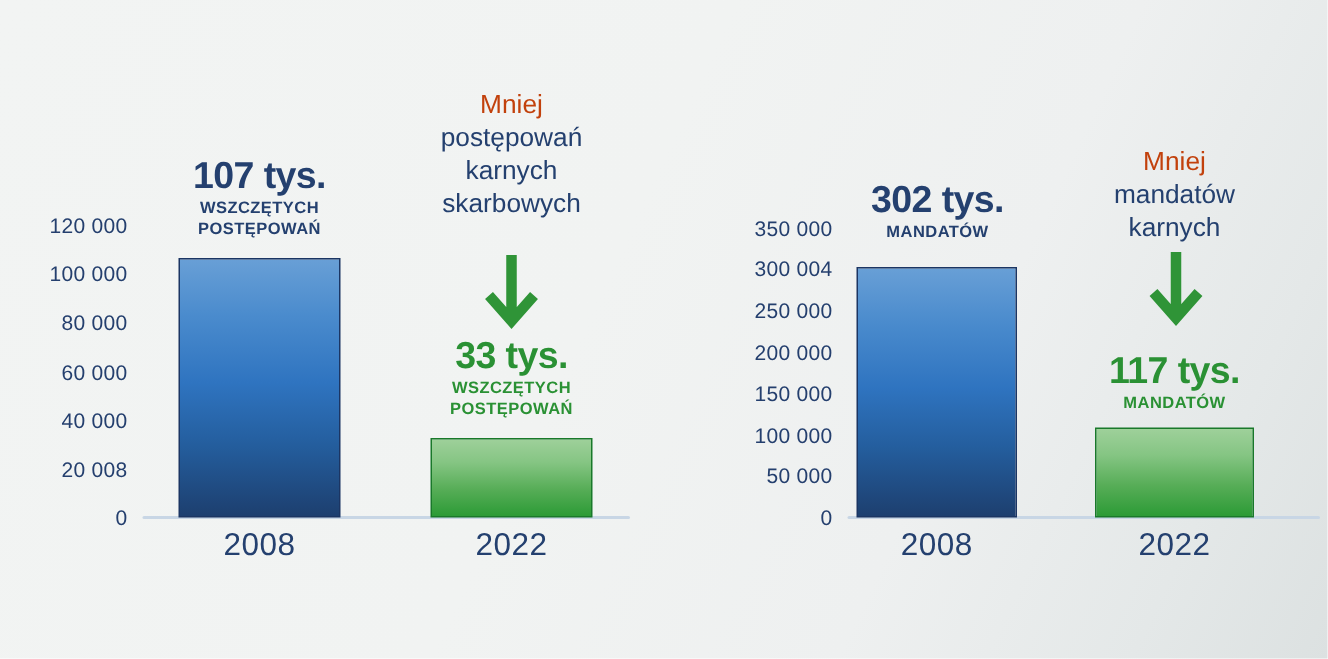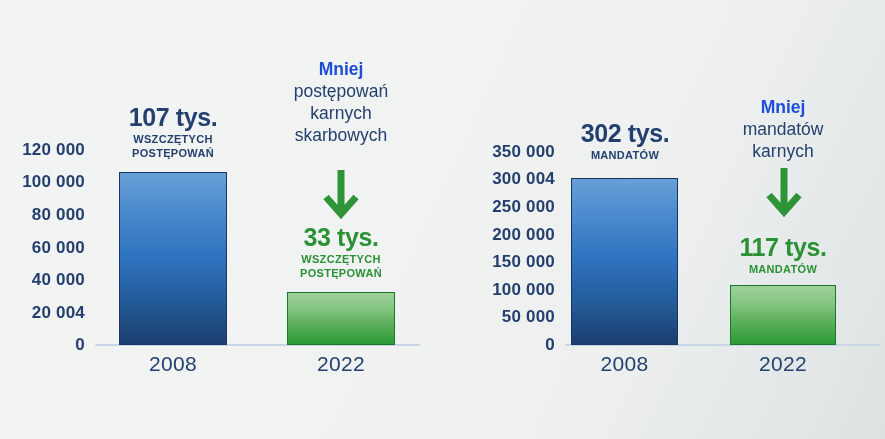--- a/index.html
+++ b/index.html
@@ -26,24 +26,23 @@
     height: 439px;
   }
   .panel-left  { left: 0px;   width: 445px; }
   .panel-right { left: 445px; width: 440px; }
 
   
   .axis-labels {
     position: absolute;
     width: 80px;
     text-align: right;
-    font-size: 17px;
+    font-size: 14px;
     color: #243f6e;
     letter-spacing: 0.2px;
-    font-weight: bold;
   }
   .axis-tick {
     position: absolute;
     right: 0;
     width: 80px;
     text-align: right;
     line-height: 12px;
     transform: translateY(-6px);
     white-space: nowrap;
   }
@@ -102,22 +101,22 @@
 
   
   .annotation {
     position: absolute;
     text-align: center;
     font-size: 17.5px;
     line-height: 1.26;
     color: #24406f;
   }
   .annotation .accent {
-    color: #1d4ed8;
-    font-weight: bold;
+    color: #c2410c;
+    font-weight: normal;
     display: block;
   }
   .annotation .rest {
     display: block;
     font-weight: normal;
   }
 
   .arrow {
     position: absolute;
   }
@@ -128,21 +127,21 @@
 <div class="infographic">
 
   <div class="panel panel-left">
 
     <div class="axis-labels" style="left:5px; top:0; height:439px;">
       <div class="axis-tick" style="top:150px;">120 000</div>
       <div class="axis-tick" style="top:182px;">100 000</div>
       <div class="axis-tick" style="top:215px;">80 000</div>
       <div class="axis-tick" style="top:248px;">60 000</div>
       <div class="axis-tick" style="top:280px;">40 000</div>
-      <div class="axis-tick" style="top:313px;">20 004</div>
+      <div class="axis-tick" style="top:313px;">20 008</div>
       <div class="axis-tick" style="top:345px;">0</div>
     </div>
 
     <div class="baseline" style="left:95px; top:344px; width:325px;"></div>
 
     <div class="bar bar-blue" style="left:119px; top:172px; width:108px; height:173px;"></div>
 
     <div class="bar bar-green" style="left:287px; top:292px; width:108px; height:53px;"></div>
 
     <div class="year-label" style="left:119px; top:352px; width:108px;">2008</div>

